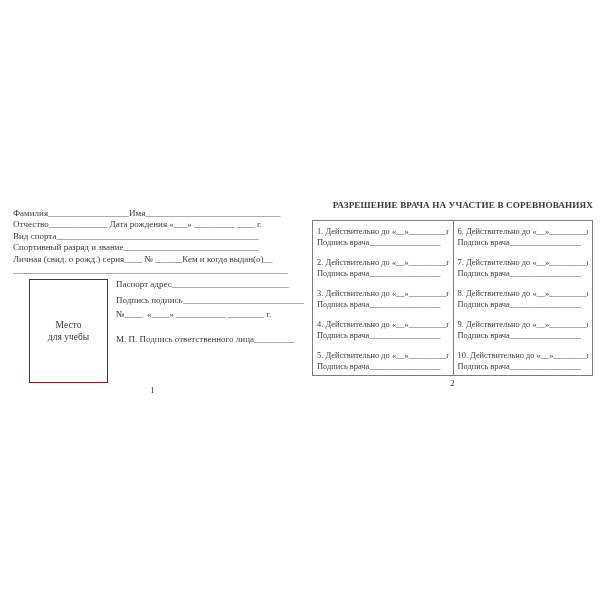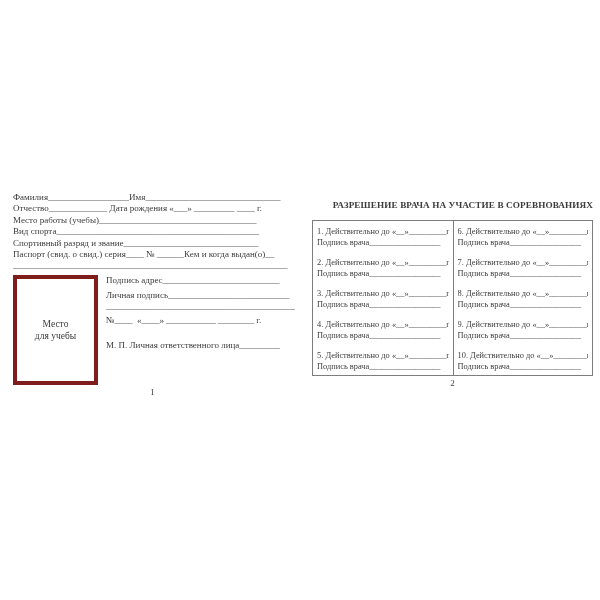--- a/index.html
+++ b/index.html
@@ -4,31 +4,32 @@
 <style>
   html, body { margin:0; padding:0; }
   body {
     width:600px; height:600px; position:relative;
     background:#ffffff;
     font-family:"Liberation Serif", serif;
     color:#3c3c3c;
   }
   
   #page1 {
-    position:absolute; left:13px; top:192px; width:279px;
+    position:absolute; left:13px; top:208px; width:279px;
   }
   .p1-line {
     white-space:pre; overflow:hidden;
     font-size:9px; line-height:11.4px; height:11.4px;
   }
   .photo-row { display:flex; margin-top:3px; }
   .photo-box {
-    width:77px; height:102px; border:4px solid #7f1d1d;
+    width:77px; height:102px; border:1px solid #7f1d1d;
     display:flex; flex-direction:column; align-items:center; justify-content:center;
     flex:none;
+    margin-left:16px;
   }
   .photo-box div { font-size:9.5px; line-height:12px; }
   .addr-col { margin-left:8px; width:192px; }
   .addr-line {
     white-space:pre; overflow:hidden;
     font-size:9px; line-height:11.2px; height:11.2px;
   }
   .gap4 { height:4px; } .gap3 { height:3px; } .gap14 { height:14px; }
   .page-num { text-align:center; font-size:9px; margin-top:2px; }
   
@@ -50,40 +51,38 @@
     white-space:pre; overflow:hidden;
     font-size:8.4px; line-height:11px; height:11px;
   }
 </style>
 </head>
 <body>
 
 <div id="page1">
   <div class="p1-line">Фамилия__________________Имя______________________________</div>
   <div class="p1-line">Отчество_____________ Дата рождения «___» _________ ____ г.</div>
-  <div class="p1-line">Место работы (учебы)___________________________________</div>
   <div class="p1-line">Вид спорта_____________________________________________</div>
   <div class="p1-line">Спортивный разряд и звание______________________________</div>
-  <div class="p1-line">Паспорт (свид. о свид.) серия____ № ______Кем и когда выдан(о)__</div>
+  <div class="p1-line">Личная (свид. о рожд.) серия____ № ______Кем и когда выдан(о)__</div>
   <div class="p1-line">_____________________________________________________________</div>
 
   <div class="photo-row">
     <div class="photo-box">
       <div>Место</div>
       <div>для учебы</div>
     </div>
     <div class="addr-col">
-      <div class="addr-line">Подпись адрес__________________________</div>
+      <div class="addr-line">Паспорт адрес__________________________</div>
       <div class="gap4"></div>
-      <div class="addr-line">Личная подпись___________________________</div>
-      <div class="addr-line">__________________________________________</div>
+      <div class="addr-line">Подпись подпись___________________________</div>
       <div class="gap3"></div>
       <div class="addr-line">№____  «____» ___________ ________ г.</div>
       <div class="gap14"></div>
-      <div class="addr-line">М. П. Личная ответственного лица_________</div>
+      <div class="addr-line">М. П. Подпись ответственного лица_________</div>
     </div>
   </div>
 
   <div class="page-num">1</div>
 </div>
 
 <div id="page2">
   <div class="p2-title">РАЗРЕШЕНИЕ ВРАЧА НА УЧАСТИЕ В СОРЕВНОВАНИЯХ</div>
 
   <div class="p2-table">

